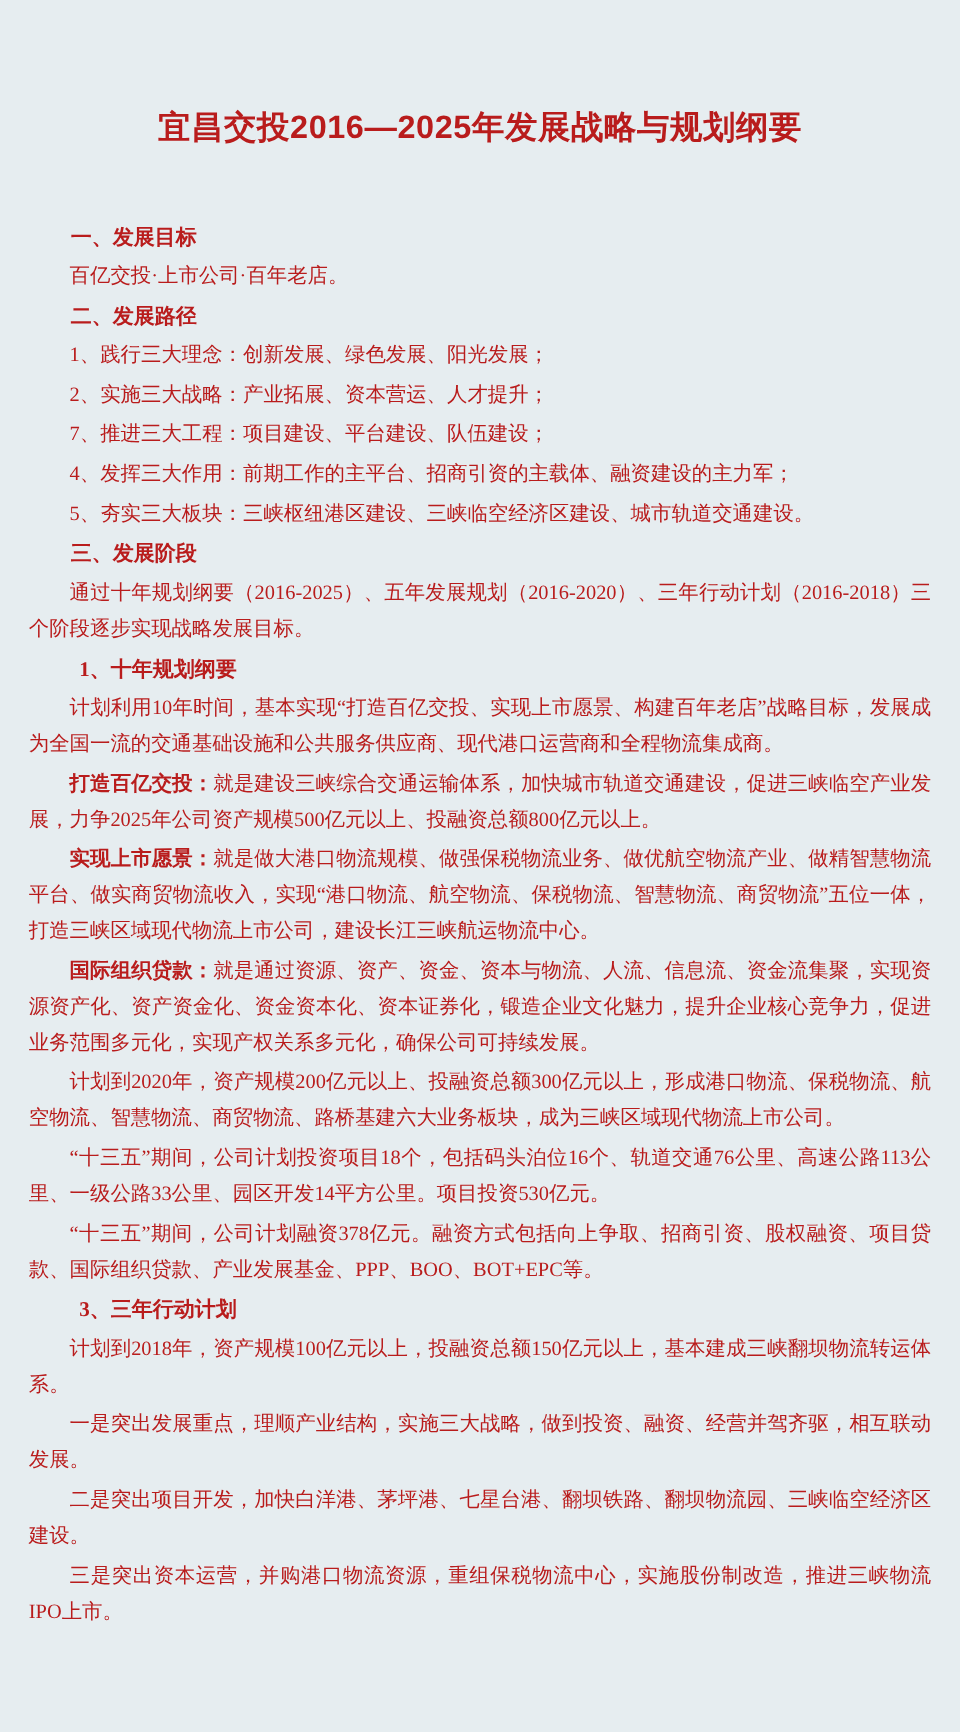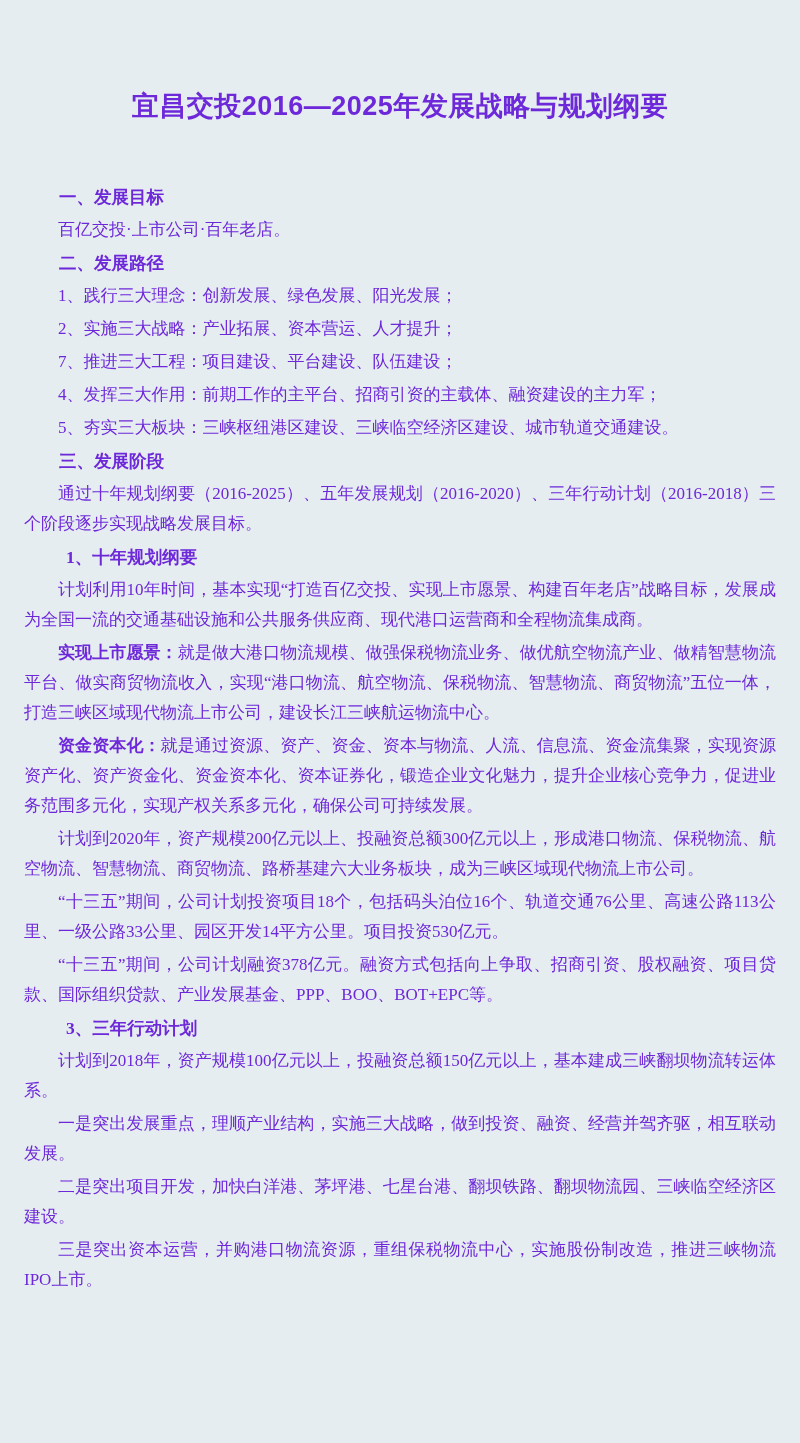--- a/index.html
+++ b/index.html
@@ -11,21 +11,21 @@
     background: #e6edf0;
     width: 800px;
     height: 1443px;
     overflow: hidden;
   }
   .page {
     width: 800px;
     height: 1443px;
     box-sizing: border-box;
     padding: 88px 24px 0 24px;
-    color: #6d28d9;
+    color: #b91c1c;
     font-family: "Liberation Serif", "DejaVu Serif", serif;
     font-size: 17px;
   }
   .doc-title {
     margin: 0;
     text-align: center;
     font-family: "Liberation Sans", "DejaVu Sans", sans-serif;
     font-size: 27px;
     font-weight: bold;
     line-height: 36px;
@@ -72,22 +72,23 @@
     <p class="para">2、实施三大战略：产业拓展、资本营运、人才提升；</p>
     <p class="para">7、推进三大工程：项目建设、平台建设、队伍建设；</p>
     <p class="para">4、发挥三大作用：前期工作的主平台、招商引资的主载体、融资建设的主力军；</p>
     <p class="para">5、夯实三大板块：三峡枢纽港区建设、三峡临空经济区建设、城市轨道交通建设。</p>
 
     <p class="h1">三、发展阶段</p>
     <p class="para">通过十年规划纲要（2016-2025）、五年发展规划（2016-2020）、三年行动计划（2016-2018）三个阶段逐步实现战略发展目标。</p>
 
     <p class="h2">1、十年规划纲要</p>
     <p class="para">计划利用10年时间，基本实现“打造百亿交投、实现上市愿景、构建百年老店”战略目标，发展成为全国一流的交通基础设施和公共服务供应商、现代港口运营商和全程物流集成商。</p>
+    <p class="para"><span class="lead">打造百亿交投：</span><span>就是建设三峡综合交通运输体系，加快城市轨道交通建设，促进三峡临空产业发展，力争2025年公司资产规模500亿元以上、投融资总额800亿元以上。</span></p>
     <p class="para"><span class="lead">实现上市愿景：</span><span>就是做大港口物流规模、做强保税物流业务、做优航空物流产业、做精智慧物流平台、做实商贸物流收入，实现“港口物流、航空物流、保税物流、智慧物流、商贸物流”五位一体，打造三峡区域现代物流上市公司，建设长江三峡航运物流中心。</span></p>
-    <p class="para"><span class="lead">资金资本化：</span><span>就是通过资源、资产、资金、资本与物流、人流、信息流、资金流集聚，实现资源资产化、资产资金化、资金资本化、资本证券化，锻造企业文化魅力，提升企业核心竞争力，促进业务范围多元化，实现产权关系多元化，确保公司可持续发展。</span></p>
+    <p class="para"><span class="lead">国际组织贷款：</span><span>就是通过资源、资产、资金、资本与物流、人流、信息流、资金流集聚，实现资源资产化、资产资金化、资金资本化、资本证券化，锻造企业文化魅力，提升企业核心竞争力，促进业务范围多元化，实现产权关系多元化，确保公司可持续发展。</span></p>
 
     <p class="para">计划到2020年，资产规模200亿元以上、投融资总额300亿元以上，形成港口物流、保税物流、航空物流、智慧物流、商贸物流、路桥基建六大业务板块，成为三峡区域现代物流上市公司。</p>
     <p class="para">“十三五”期间，公司计划投资项目18个，包括码头泊位16个、轨道交通76公里、高速公路113公里、一级公路33公里、园区开发14平方公里。项目投资530亿元。</p>
     <p class="para">“十三五”期间，公司计划融资378亿元。融资方式包括向上争取、招商引资、股权融资、项目贷款、国际组织贷款、产业发展基金、PPP、BOO、BOT+EPC等。</p>
 
     <p class="h2">3、三年行动计划</p>
     <p class="para">计划到2018年，资产规模100亿元以上，投融资总额150亿元以上，基本建成三峡翻坝物流转运体系。</p>
     <p class="para">一是突出发展重点，理顺产业结构，实施三大战略，做到投资、融资、经营并驾齐驱，相互联动发展。</p>
     <p class="para">二是突出项目开发，加快白洋港、茅坪港、七星台港、翻坝铁路、翻坝物流园、三峡临空经济区建设。</p>
     <p class="para">三是突出资本运营，并购港口物流资源，重组保税物流中心，实施股份制改造，推进三峡物流IPO上市。</p>

